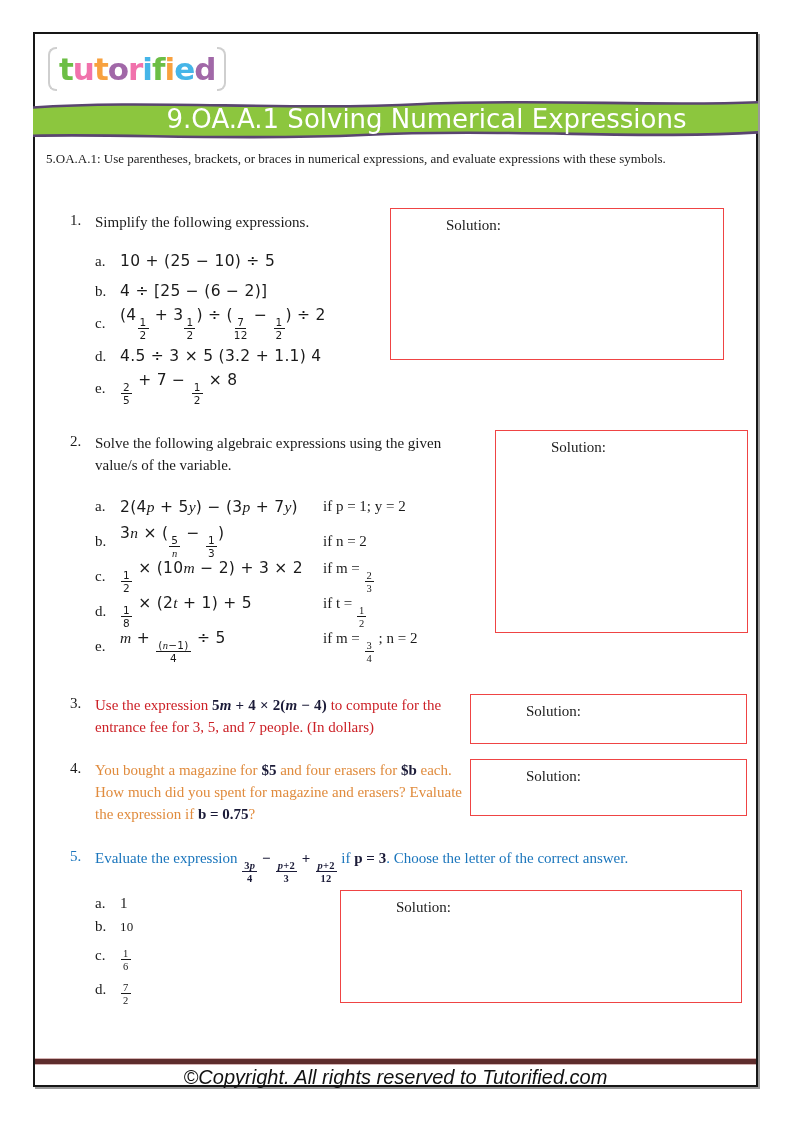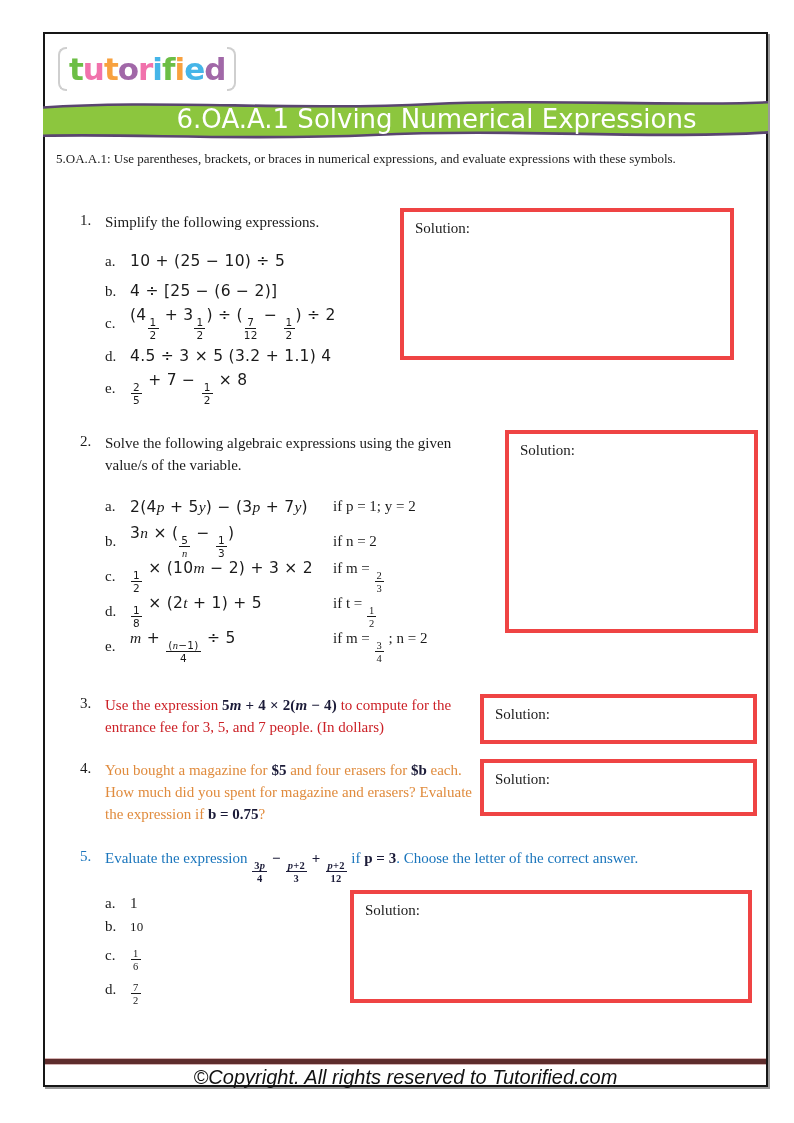--- a/index.html
+++ b/index.html
@@ -1,17 +1,17 @@
 <!DOCTYPE html>
 <html><head>
 <meta charset="utf-8">
 <style>
   html,body{margin:0;padding:0;background:#fff;}
   body{width:794px;height:1123px;position:relative;font-family:"Liberation Serif",serif;color:#1a1a1a;}
-  .page{position:absolute;left:43px;top:32px;width:721px;height:1051px;border:2px solid #161616;background:#fff;box-shadow:2px 2px 0 #9a9a9a;}
+  .page{position:absolute;left:33px;top:32px;width:721px;height:1051px;border:2px solid #161616;background:#fff;box-shadow:2px 2px 0 #9a9a9a;}
   
   .logo{position:absolute;left:13px;top:12px;display:flex;align-items:center;height:46px;}
   .logo .bracket{width:7px;height:40px;border:2px solid #cfcfcf;}
   .logo .bracket.l{border-right:none;border-radius:8px 0 0 8px;margin-right:2px;}
   .logo .bracket.r{border-left:none;border-radius:0 8px 8px 0;margin-left:2px;}
   .logo .letters{font-family:"DejaVu Sans",sans-serif;font-weight:bold;font-size:31px;letter-spacing:-1px;line-height:1;}
   
   .banner{position:absolute;left:-2px;top:61px;width:725px;height:50px;}
   .banner svg{position:absolute;left:0;top:0;width:100%;height:100%;}
   .banner .title{position:absolute;left:0;top:9px;width:100%;text-align:center;padding-left:62px;box-sizing:border-box;
@@ -30,21 +30,21 @@
   .frac .bot{padding-top:1px;}
   .q1-items .row{min-height:30px;}
   .q2-items .row{min-height:35px;position:relative;padding-right:0;}
   .q2-items .cond{position:absolute;left:228px;font-family:"Liberation Serif",serif;font-size:15px;letter-spacing:0;}
   .choices .row{min-height:23px;}
   
   .qtext{position:absolute;font-size:15px;line-height:1.45;}
   .mbold{font-weight:bold;color:#1b1b38;font-family:"Liberation Serif",serif;letter-spacing:.2px;}
   .tbold{font-weight:bold;color:#1b1b38;}
   
-  .solbox{position:absolute;border:4px solid #ef4444;background:#fff;box-sizing:border-box;}
+  .solbox{position:absolute;border:1px solid #ef4444;background:#fff;box-sizing:border-box;padding-left:44px;}
   .solbox .sol-label{font-size:15px;padding:8px 0 0 11px;}
   .sol-items{padding-left:35px;}
   .sol-items .sol-item{font-size:15px;}
   .box1 .sol-items{margin-top:14px;}
   .box1 .sol-item{line-height:21px;}
   .box2 .sol-items{margin-top:16px;}
   .box2 .sol-item{line-height:28px;}
   
   .footbar{position:absolute;left:0;top:1024px;width:100%;height:5px;background:#5e2d2d;border-top:1px solid #d5b3b3;border-bottom:1px solid #d5b3b3;}
   .copyright{position:absolute;left:0;top:1032px;width:100%;text-align:center;font-family:"Liberation Sans",sans-serif;font-style:italic;font-size:20px;color:#111;}
@@ -57,21 +57,21 @@
   <div class="logo">
     <span class="bracket l"></span>
     <span class="letters" id="logo-letters"><span style="color: rgb(108, 190, 69);">t</span><span style="color: rgb(241, 114, 172);">u</span><span style="color: rgb(248, 161, 63);">t</span><span style="color: rgb(161, 104, 168);">o</span><span style="color: rgb(241, 114, 172);">r</span><span style="color: rgb(69, 181, 232);">i</span><span style="color: rgb(108, 190, 69);">f</span><span style="color: rgb(248, 161, 63);">i</span><span style="color: rgb(69, 181, 232);">e</span><span style="color: rgb(161, 104, 168);">d</span></span>
     <span class="bracket r"></span>
   </div>
 
   <div class="banner">
     <svg viewBox="0 0 725 50" preserveAspectRatio="none">
       <path d="M -6 13 C 110 4, 250 16, 390 9 C 510 3.5, 630 12, 731 7 L 731 37 C 620 45, 470 33, 330 40 C 200 46, 80 38, -6 41 Z" fill="#8cc63e" stroke="#5a4570" stroke-width="2.6"></path>
     </svg>
-    <div class="title">6.OA.A.1 Solving Numerical Expressions</div>
+    <div class="title">9.OA.A.1 Solving Numerical Expressions</div>
   </div>
 
   <div class="standard">5.OA.A.1: Use parentheses, brackets, or braces in numerical expressions, and evaluate expressions with these symbols.</div>
 
   <div class="qnum" style="left:35px;top:178px;">1.</div>
   <div class="qprompt" style="left:60px;top:178px;">Simplify the following expressions.</div>
   <div class="items q1-items" style="left:60px;top:212px;">
 
   <div class="row">
         <span class="lbl">a.</span>

